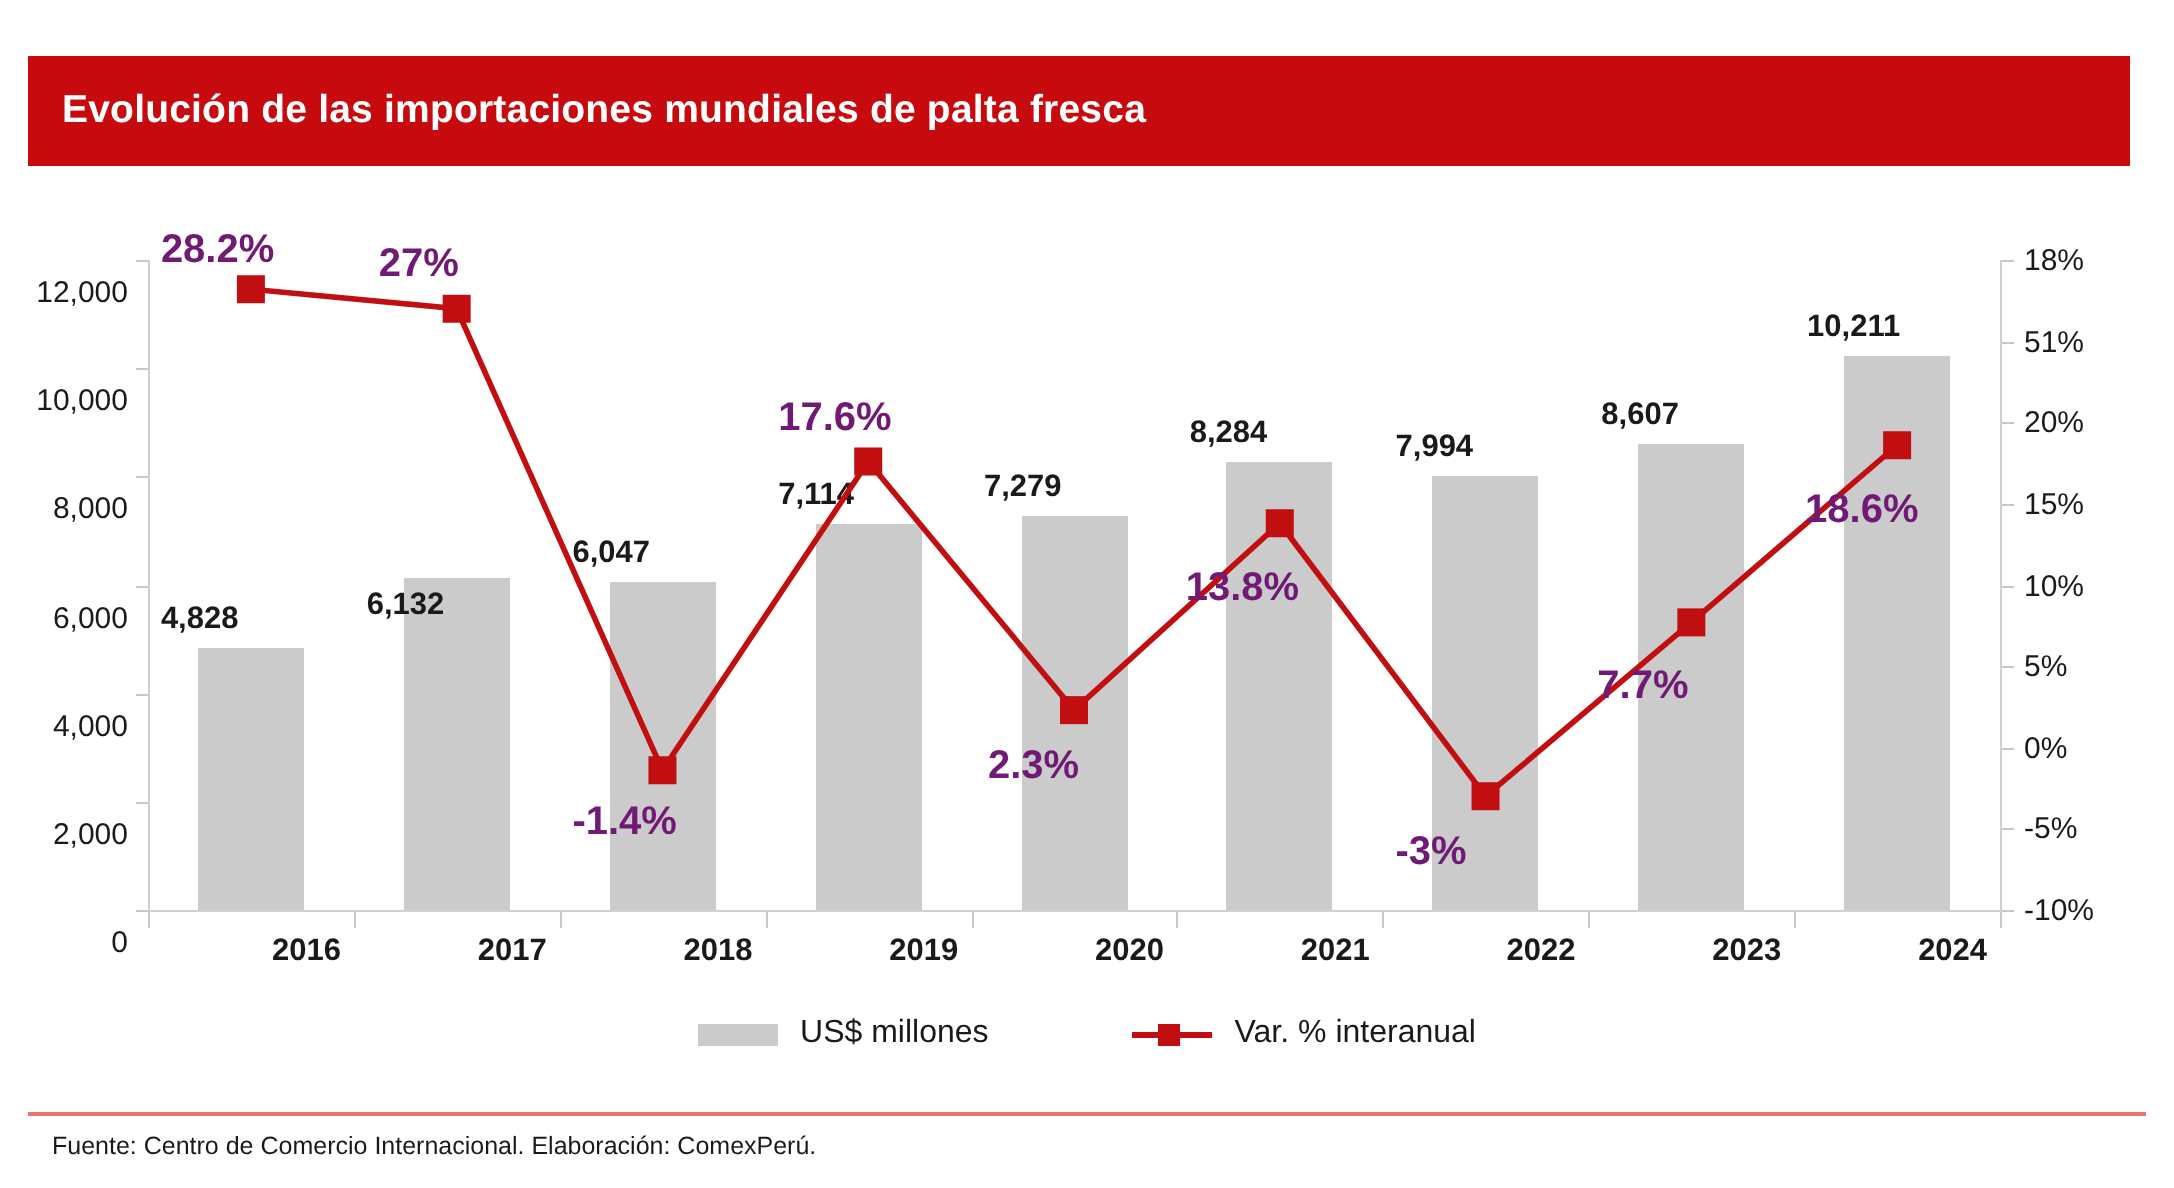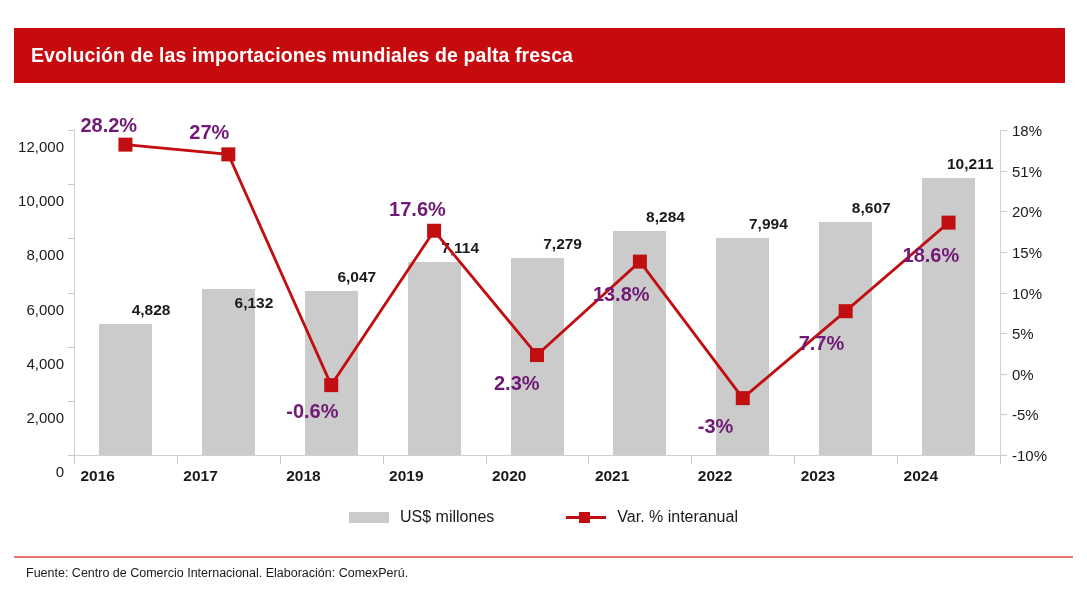--- a/index.html
+++ b/index.html
@@ -94,35 +94,35 @@
     width: 1px;
     height: 8px;
     background: #c8c8c8;
   }
   .xlabel {
     position: absolute;
     top: 468px;
     font-size: 15.5px;
     font-weight: bold;
     color: #1a1a1a;
-    text-align: left;
+    text-align: right;
     width: 90px;
     line-height: 1;
   }
 
   .bar {
     position: absolute;
     background: #CBCBCB;
   }
   .bar-label {
     position: absolute;
     font-size: 15.5px;
     font-weight: bold;
     color: #1a1a1a;
-    text-align: right;
+    text-align: left;
     width: 90px;
     line-height: 1;
   }
   .pct-label {
     position: absolute;
     font-size: 20px;
     font-weight: bold;
     color: #701a75;
     text-align: left;
     width: 90px;
@@ -283,21 +283,21 @@
     <rect x="427.1111111111111" y="223.74999999999997" width="14" height="14" fill="#C10E10"></rect>
     <rect x="530" y="348.0625" width="14" height="14" fill="#C10E10"></rect>
     <rect x="632.8888888888889" y="254.625" width="14" height="14" fill="#C10E10"></rect>
     <rect x="735.7777777777777" y="391.125" width="14" height="14" fill="#C10E10"></rect>
     <rect x="838.6666666666666" y="304.1875" width="14" height="14" fill="#C10E10"></rect>
     <rect x="941.5555555555555" y="215.62499999999997" width="14" height="14" fill="#C10E10"></rect>
   </svg>
 <div id="pct-layer">
     <div class="pct-label" style="left: 80.4444px; top: 114.625px;">28.2%</div>
     <div class="pct-label" style="left: 189.333px; top: 122.375px;">27%</div>
-    <div class="pct-label" style="left: 286.222px; top: 401.125px;">-0.6%</div>
+    <div class="pct-label" style="left: 286.222px; top: 401.125px;">-1.4%</div>
     <div class="pct-label" style="left: 389.111px; top: 198.75px;">17.6%</div>
     <div class="pct-label" style="left: 494px; top: 373.062px;">2.3%</div>
     <div class="pct-label" style="left: 592.889px; top: 283.625px;">13.8%</div>
     <div class="pct-label" style="left: 697.778px; top: 416.125px;">-3%</div>
     <div class="pct-label" style="left: 798.667px; top: 333.188px;">7.7%</div>
     <div class="pct-label" style="left: 902.556px; top: 244.625px;">18.6%</div>
   </div>
 <div id="xaxis-layer">
     <div class="xtick" style="left: 74px;"></div>
     <div class="xtick" style="left: 176.889px;"></div>

